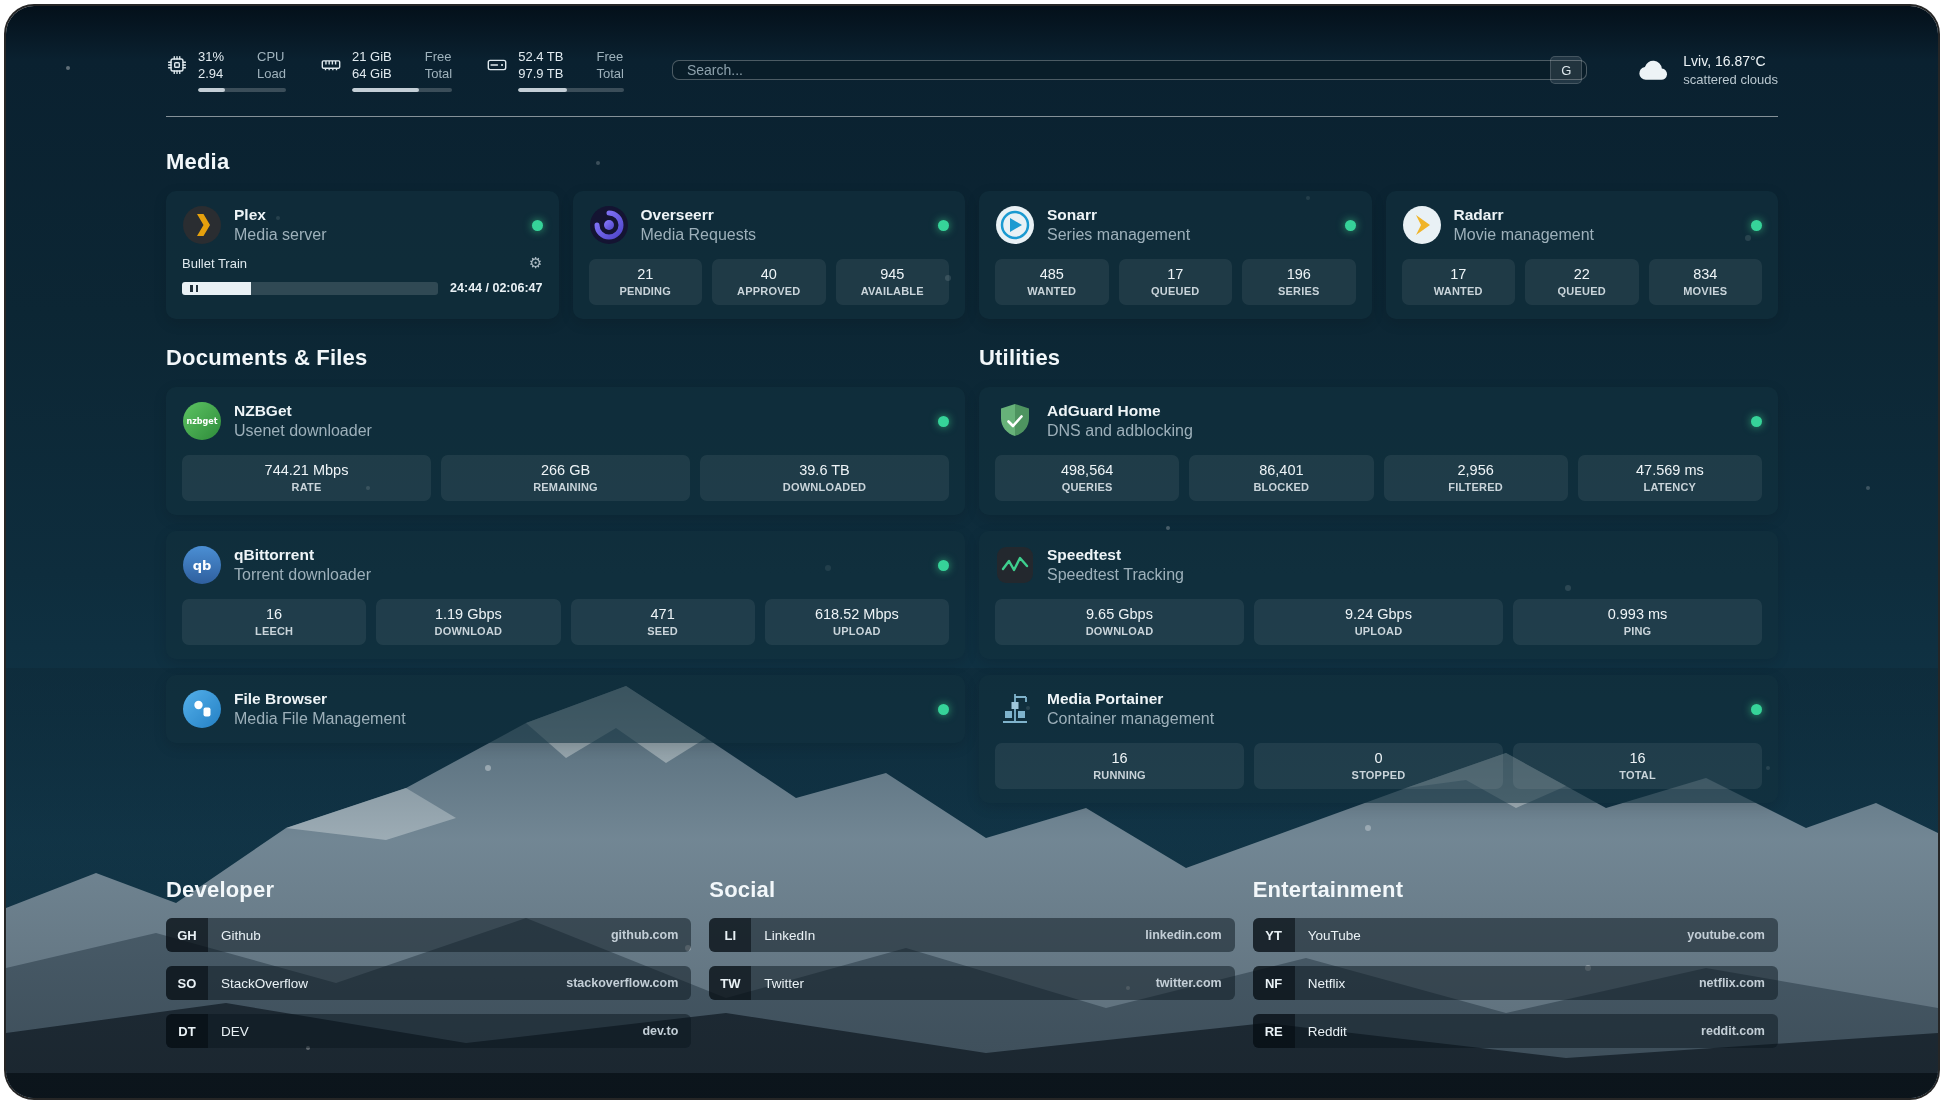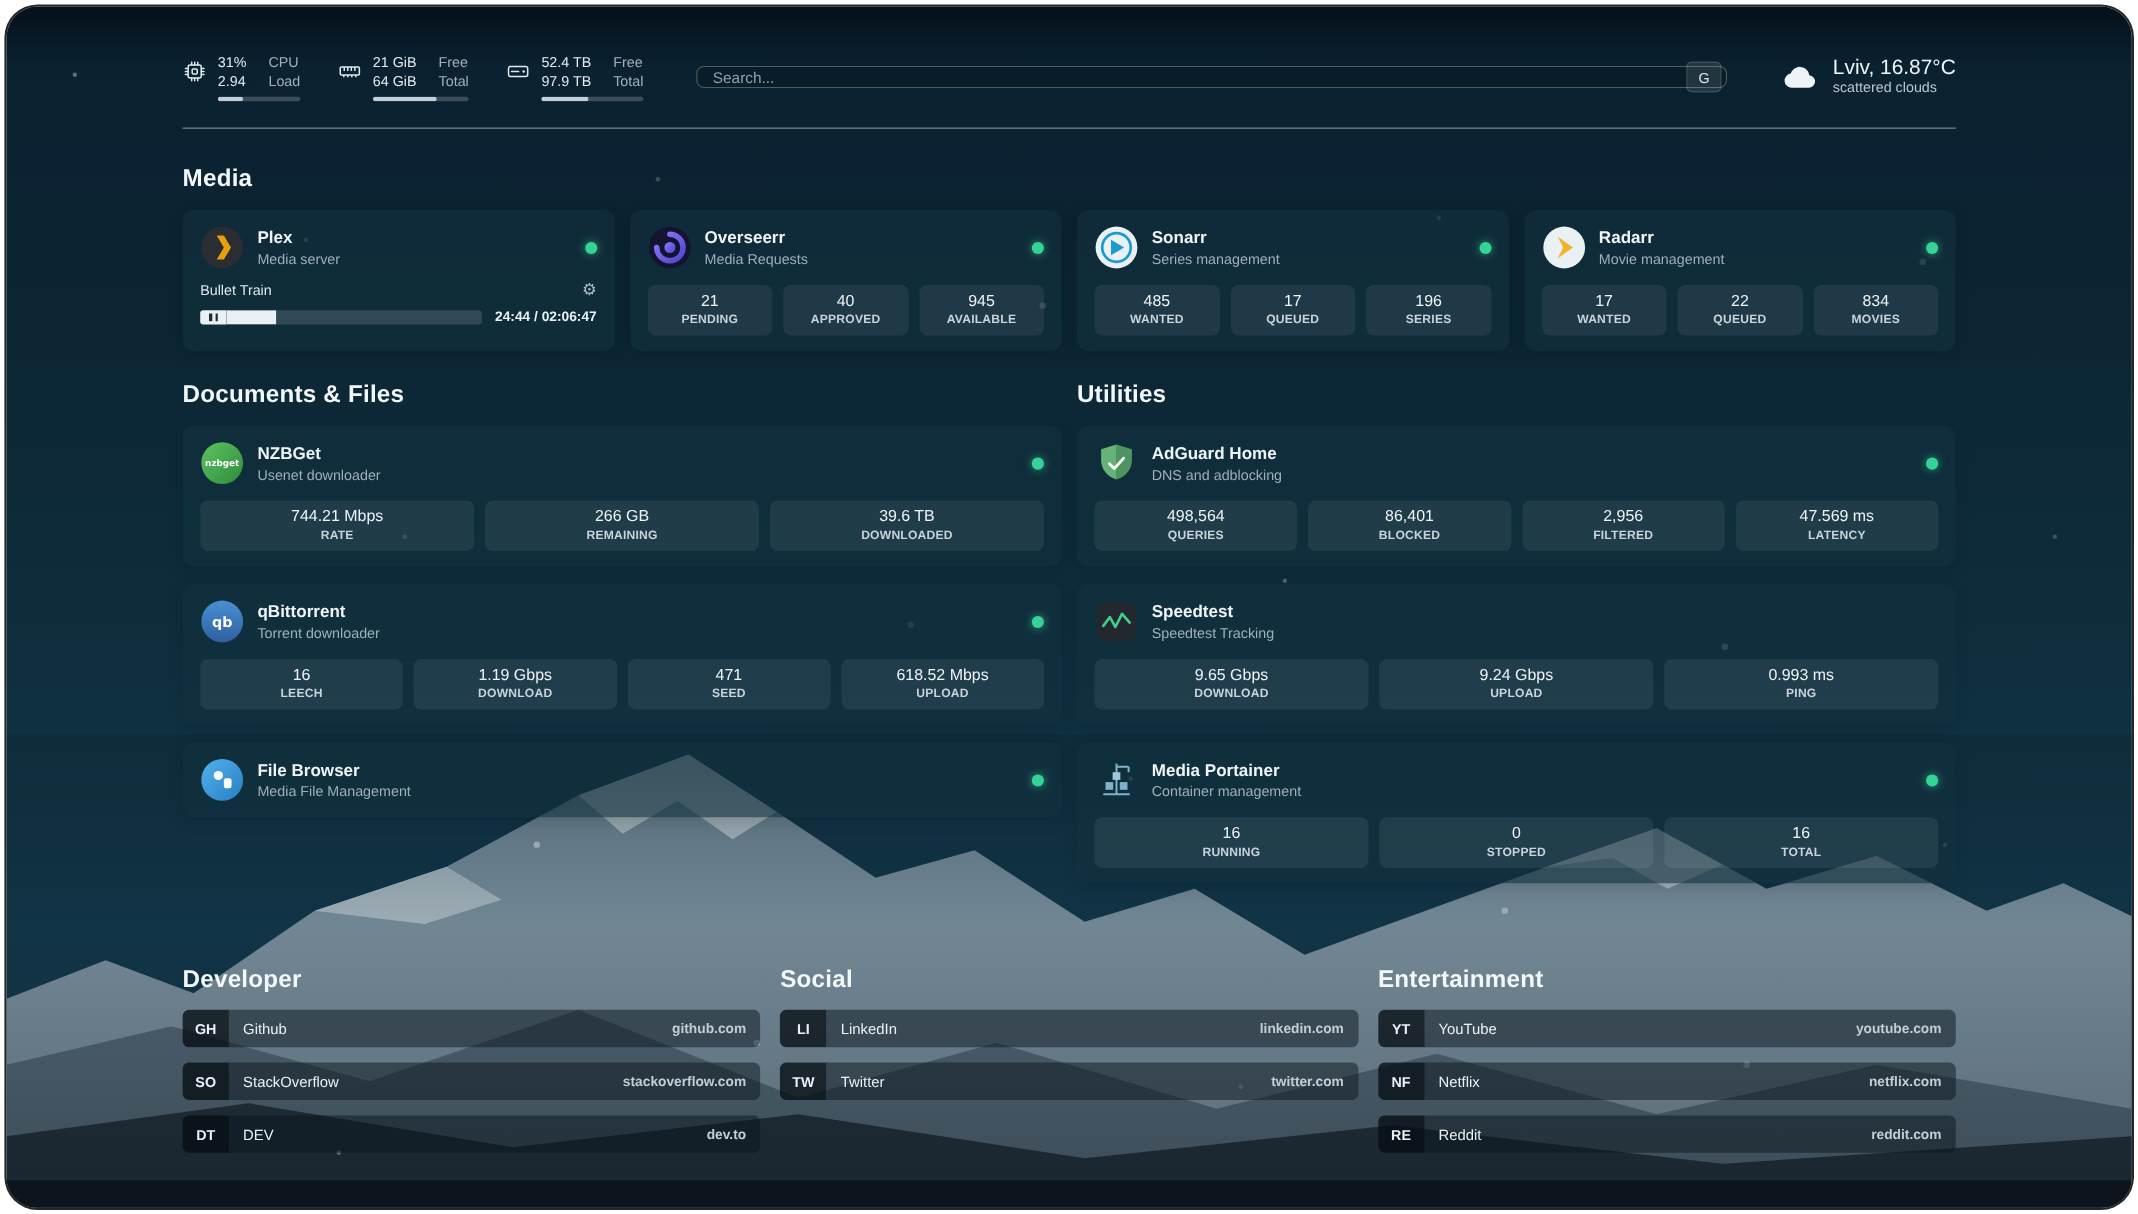--- a/index.html
+++ b/index.html
@@ -28,51 +28,51 @@
       620px 880px 0 1px rgba(255,255,255,.35), 1060px 920px 0 0 rgba(255,255,255,.3),
       1520px 900px 0 1px rgba(255,255,255,.3), 240px 980px 0 0 rgba(255,255,255,.3); }
 
   .content { position:relative; width:1612px; margin:0 auto; padding-top:42px; color:#e9f1f5; }
 
   
   .topbar { display:flex; align-items:center; }
   .metrics { display:flex; align-items:flex-start; gap:34px; }
   .metric { display:flex; gap:10px; align-items:flex-start; }
   .micon { margin-top:6px; flex:none; }
-  .mcols { display:flex; gap:20px; }
+  .mcols { display:flex; gap:33px; }
   .mcol { display:flex; flex-direction:column; font-size:13px; line-height:17px; color:#e2ebf0; white-space:nowrap; }
   .mcol.dim { color:#9fb2bc; }
   .mbar { margin-top:6px; height:4px; border-radius:2px; background:rgba(255,255,255,.2); overflow:hidden; }
   .mbar-fill { height:100%; background:#c3ced6; border-radius:2px; }
 
   .search { flex:1; margin:0 48px; display:flex; align-items:center; height:20px;
     background:rgba(9,26,36,.6); border:1px solid rgba(255,255,255,.28); border-radius:7px; padding:0 4px 0 14px; }
   .search input { flex:1; background:transparent; border:none; outline:none; color:#dfe9ee; font-size:14px; font-family:inherit; }
   .search input::placeholder { color:#8da1ac; }
   .g-btn { width:32px; height:28px; border-radius:5px; background:rgba(255,255,255,.1); border:1px solid rgba(255,255,255,.16);
     color:#dfe9ee; font-size:13px; display:flex; align-items:center; justify-content:center; font-family:inherit; cursor:pointer; }
 
   .weather { display:flex; align-items:center; gap:12px; }
   .weather-text { display:flex; flex-direction:column; }
-  .wloc { font-size:19px; color:#eef4f7; line-height:19px;text-align:right; }
+  .wloc { font-size:14px; color:#eef4f7; line-height:19px; }
   .wcond { font-size:13px; color:#b9c7cf; line-height:17px; }
 
   .divider { margin-top:24px; height:1px; background:rgba(255,255,255,.5); }
 
   
   .section-title { font-size:22px; font-weight:600; color:#f2f7fa; letter-spacing:.2px; }
   .media-title { margin-top:32px; }
   .media-grid { display:grid; grid-template-columns:repeat(4,1fr); gap:14px; margin-top:16px; }
 
   .card { background:rgba(18,48,62,.62); border-radius:10px; padding:14px 16px; box-shadow:0 4px 14px rgba(0,0,0,.12); cursor:pointer; }
   .card-header { display:flex; align-items:center; gap:12px; }
   .icon-badge { width:40px; height:40px; flex:none; display:flex; align-items:center; justify-content:center; }
   .card-titles { display:flex; flex-direction:column; gap:2px; min-width:0; }
   .card-title { font-size:15.5px; font-weight:600; color:#eef4f7; white-space:nowrap; }
-  .card-sub { font-size:13px; color:#9db0ba; white-space:nowrap;text-align:right; }
+  .card-sub { font-size:16px; color:#9db0ba; white-space:nowrap;text-align:right; }
   .status-dot { margin-left:auto; width:11px; height:11px; border-radius:50%; background:var(--status,#36d399);
     box-shadow:0 0 8px rgba(61,214,140,.7); flex:none; }
 
   .stats { display:grid; gap:10px; margin-top:14px; }
   .stats.c3 { grid-template-columns:repeat(3,1fr); }
   .stats.c4 { grid-template-columns:repeat(4,1fr); }
   .stat { background:rgba(255,255,255,.07); border-radius:7px; padding:7px 6px 8px; text-align:center; }
   .stat-value { font-size:14.5px; color:#eef4f7; white-space:nowrap; }
   .stat-label { font-size:11px; font-weight:700; color:#c9d4da; margin-top:3px; letter-spacing:.2px; }
 

